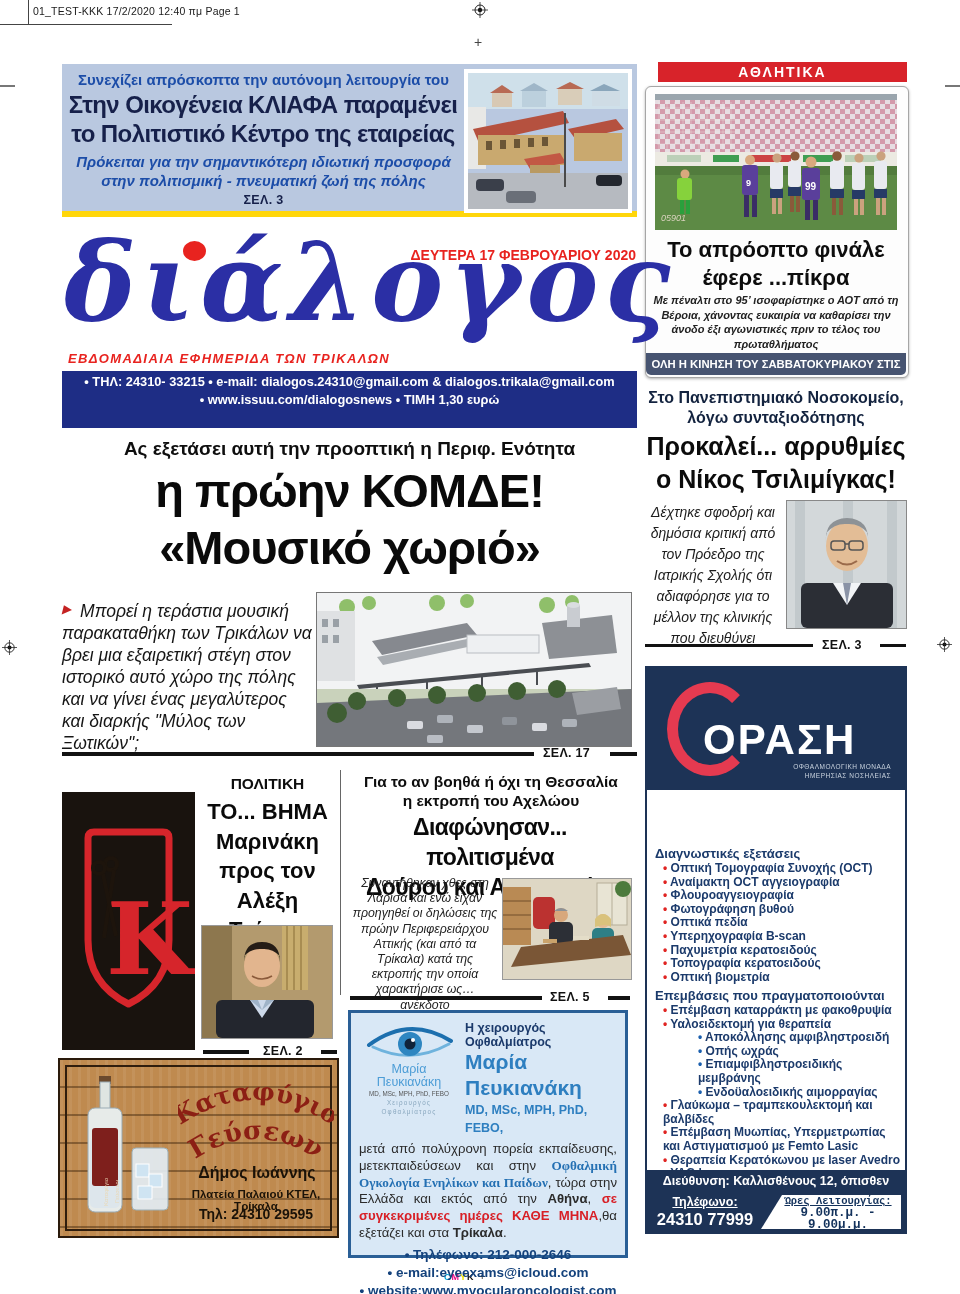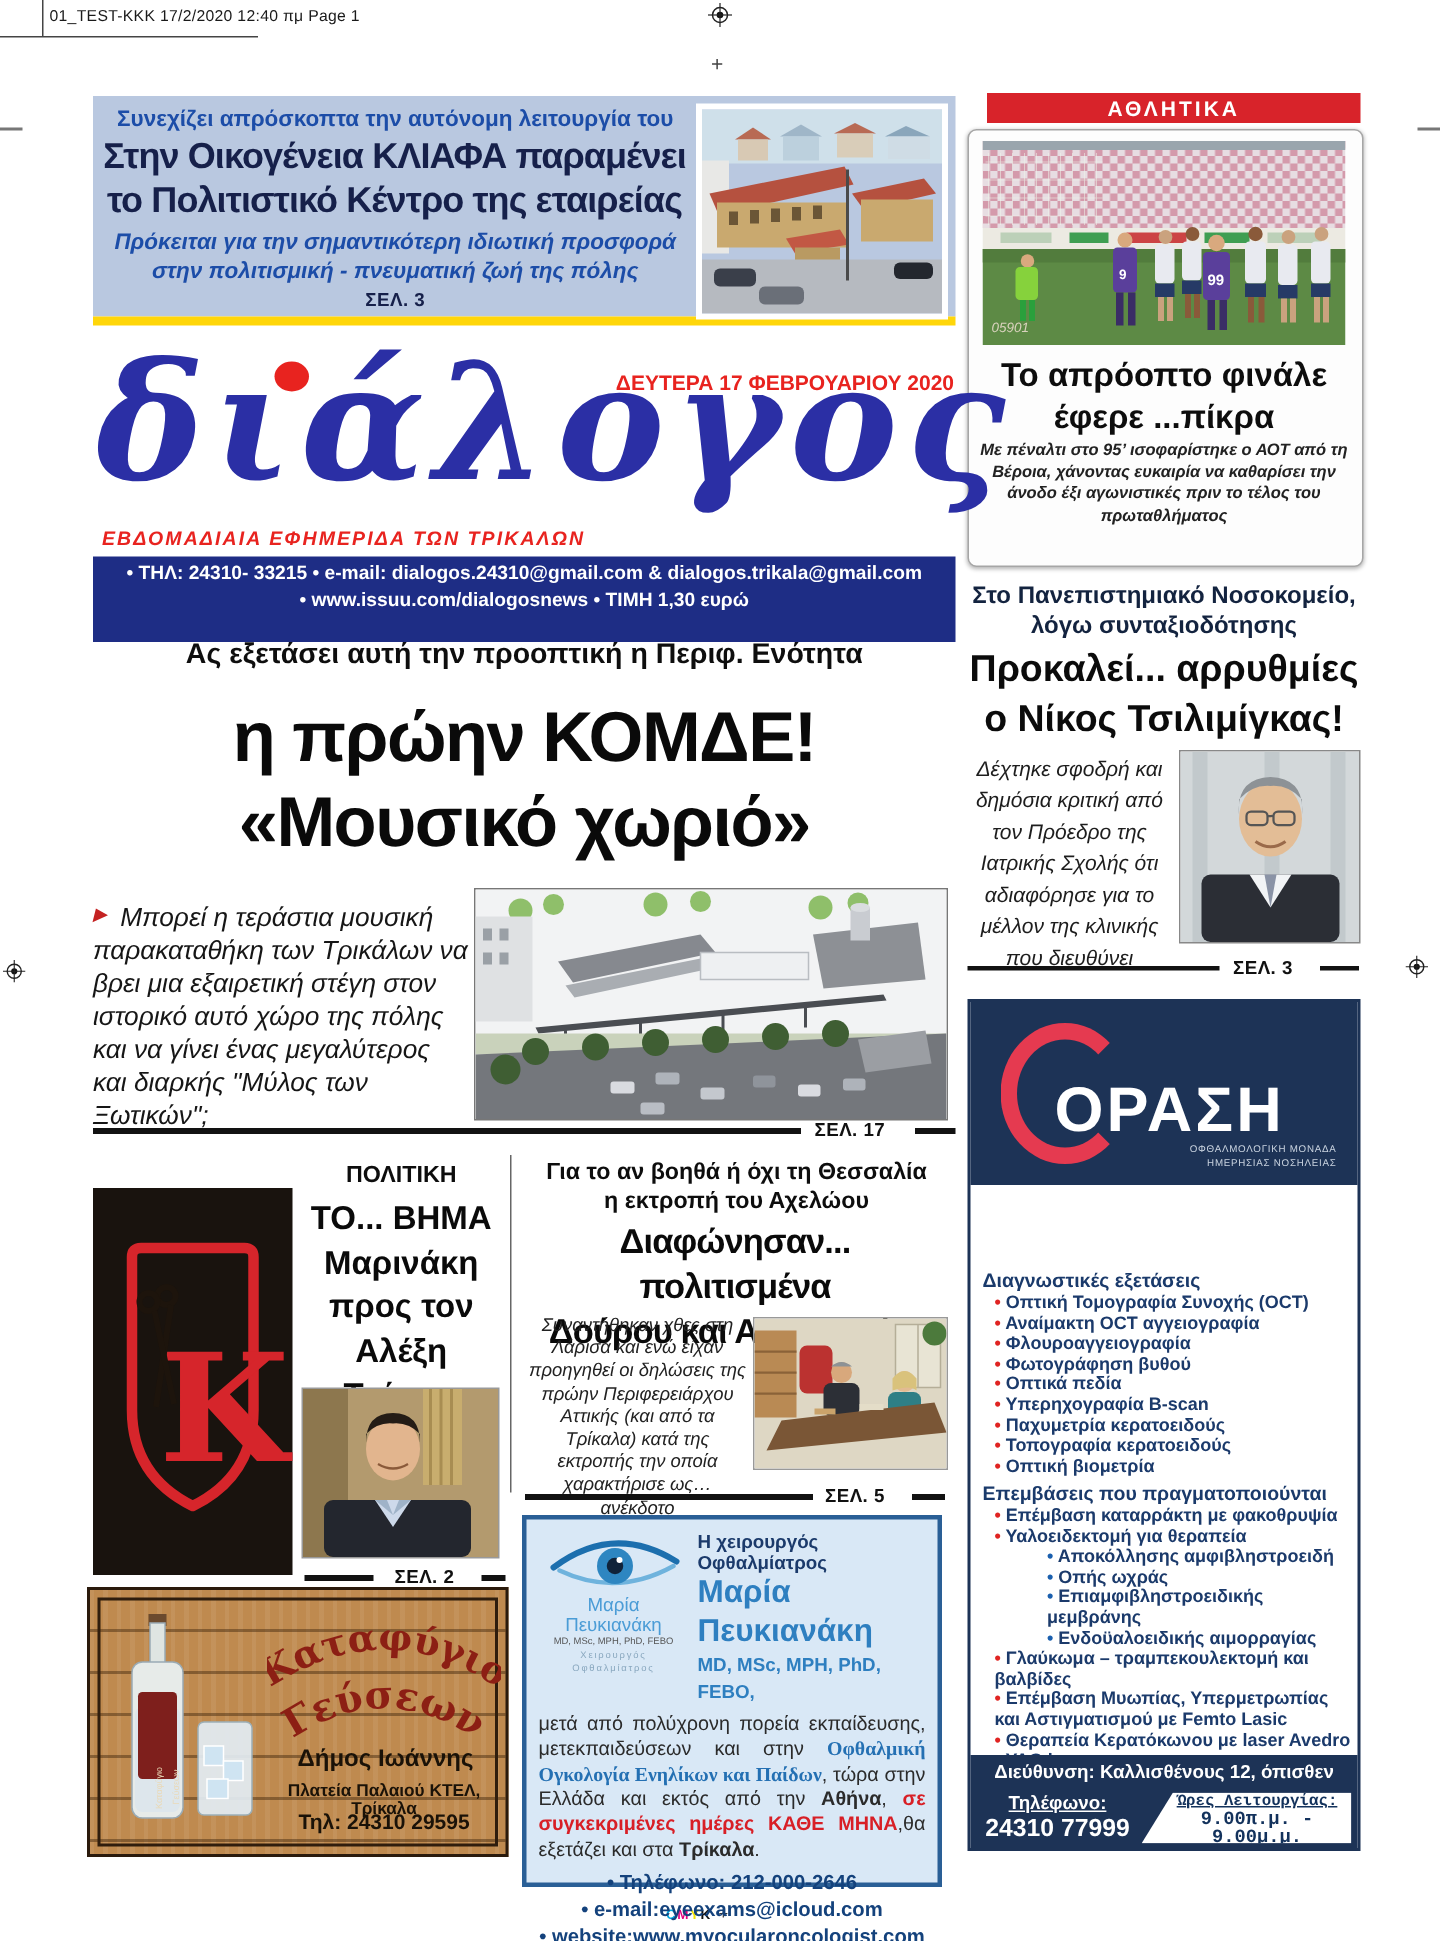--- a/index.html
+++ b/index.html
@@ -229,31 +229,32 @@
           </g>
       </g>
     </svg>
   </div>
   <div class="abs ital" style="left:661px;top:213px;font-size:9px;color:#d9d2bd;">05901</div>
   <div class="abs ctr" style="left:650px;top:236px;width:252px;font-size:22px;font-weight:bold;color:#0d0d0d;line-height:28px;">
     <div>Το απρόοπτο φινάλε</div>
     <div>έφερε ...πίκρα</div>
   </div>
   <div class="abs ctr ital" style="left:652px;top:293px;width:248px;font-size:11px;line-height:14.5px;color:#222;font-weight:600;">Με πέναλτι στο 95’ ισοφαρίστηκε ο ΑΟΤ από τη Βέροια, χάνοντας ευκαιρία να καθαρίσει την άνοδο έξι αγωνιστικές πριν το τέλος του πρωταθλήματος</div>
+  <div id="sports-bar" class="abs ctr" style="left:646px;top:353px;width:260px;height:22px;">ΟΛΗ Η ΚΙΝΗΣΗ ΤΟΥ ΣΑΒΒΑΤΟΚΥΡΙΑΚΟΥ ΣΤΙΣ ΣΕΛ. 23 - 31</div>
 
   <div class="abs" style="left:340px;top:247px;width:296px;text-align:right;font-weight:bold;font-size:14px;color:#e8231f;">ΔΕΥΤΕΡΑ 17 ΦΕΒΡΟΥΑΡΙΟΥ 2020</div>
   <div id="logo" class="abs" style="left:64px;top:228px;">διάλογος</div>
   <div id="red-dot" class="abs" style="left:183px;top:241px;"></div>
   <div class="abs ital" style="left:68px;top:351px;font-weight:bold;font-size:13px;color:#e8231f;letter-spacing:1.4px;">ΕΒΔΟΜΑΔΙΑΙΑ ΕΦΗΜΕΡΙΔΑ ΤΩΝ ΤΡΙΚΑΛΩΝ</div>
   <div id="infobar" class="abs ctr" style="left:62px;top:371px;width:575px;height:55px;">
     <div>• ΤΗΛ: 24310- 33215 • e-mail: dialogos.24310@gmail.com &amp; dialogos.trikala@gmail.com</div>
     <div>• www.issuu.com/dialogosnews • ΤΙΜΗ 1,30 ευρώ</div>
   </div>
 
-  <div class="abs ctr" style="left:62px;top:426px;width:575px;font-size:19px;font-weight:bold;color:#0e0e0e;">Ας εξετάσει αυτή την προοπτική η Περιφ. Ενότητα</div>
+  <div class="abs ctr" style="left:62px;top:438px;width:575px;font-size:19px;font-weight:bold;color:#0e0e0e;">Ας εξετάσει αυτή την προοπτική η Περιφ. Ενότητα</div>
   <div class="abs ctr" style="left:62px;top:462px;width:575px;font-size:47px;font-weight:bold;color:#0a0a0a;line-height:57px;letter-spacing:-1px;">
     <div>η πρώην ΚΟΜΔΕ!</div>
     <div>«Μουσικό χωριό»</div>
   </div>
   <div class="abs ital bullet-arrow" style="left:62px;top:598px;width:250px;font-size:17.5px;line-height:22px;color:#161616;font-weight:500;">
     <span>Μπορεί η τεράστια μουσική παρακαταθήκη των Τρικάλων να βρει μια εξαιρετική στέγη στον ιστορικό αυτό χώρο της πόλης και να γίνει ένας μεγαλύτερος και διαρκής "Μύλος των Ξωτικών";</span>
   </div>
   <div class="abs" style="left:316px;top:592px;width:314px;height:153px;border:1px solid #777;background:#fff;">
     <svg width="314" height="153" viewBox="0 0 314 153">
       <rect width="314" height="153" fill="#f2f3f4"></rect>

